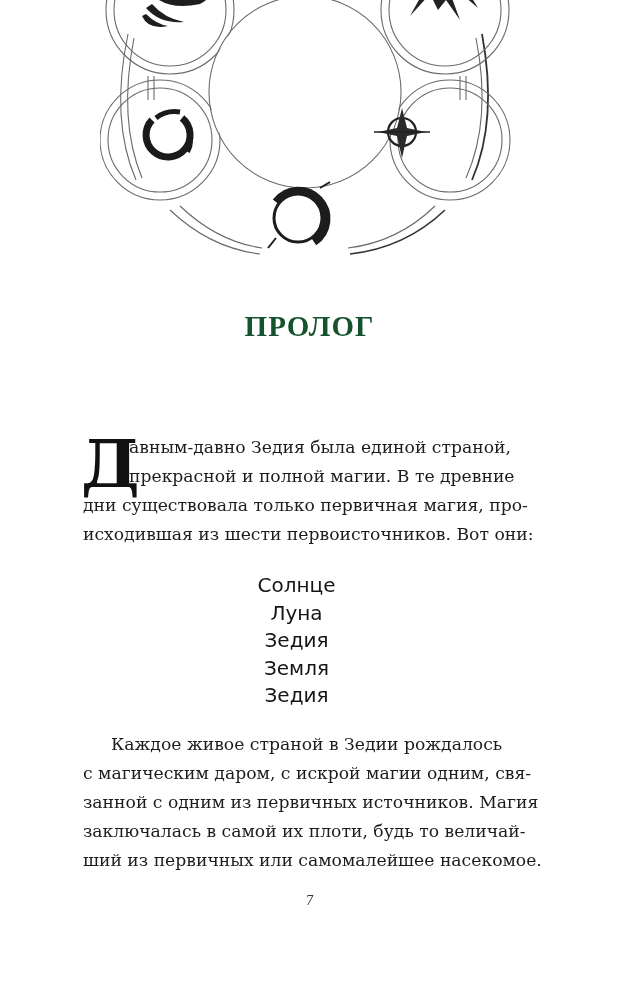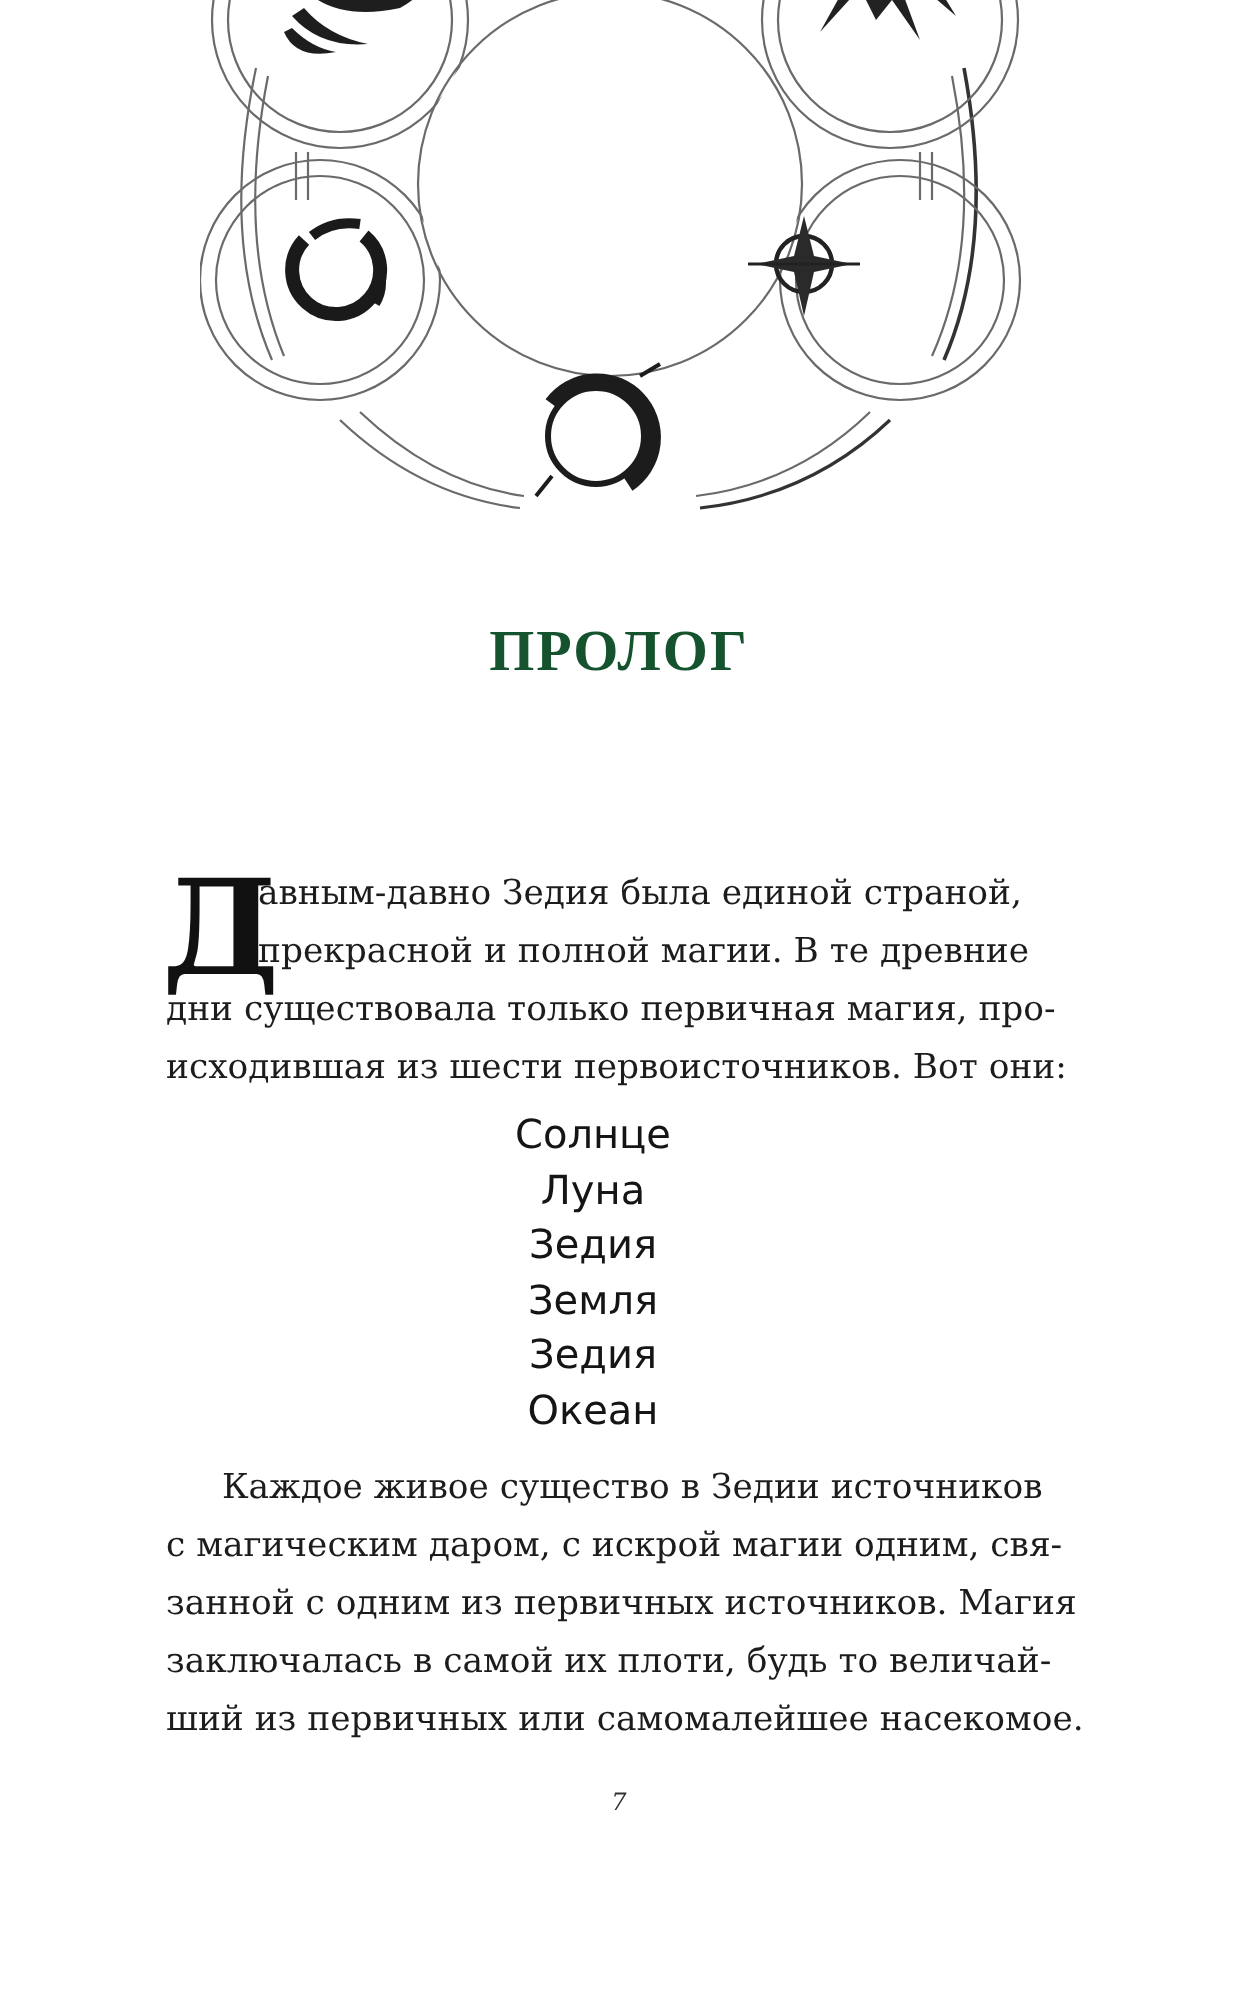--- a/index.html
+++ b/index.html
@@ -60,21 +60,21 @@
       left: -2px;
       top: 1px;
       font-family: "DejaVu Serif", serif;
       font-weight: bold;
       font-size: 66px;
       line-height: 60px;
       color: #111;
     }
     .sources {
       position: absolute;
-      top: 554px;
+      top: 572px;
       left: 0;
       width: 593px;
       text-align: center;
       font-family: "DejaVu Sans", sans-serif;
       font-size: 20px;
       line-height: 27.6px;
       color: #151515;
     }
     .sources div { height: 27.6px; }
     .page-number {
@@ -164,24 +164,23 @@
   <span class="line">дни существовала только первичная магия, про-</span>
   <span class="line last">исходившая из шести первоисточников. Вот они:</span>
 </div>
 
 <div class="sources">
   <div>Солнце</div>
   <div>Луна</div>
   <div>Зедия</div>
   <div>Земля</div>
   <div>Зедия</div>
-  <div>Океан</div>
 </div>
 
 <div class="text-block para2">
-  <span class="line indent-first">Каждое живое существо в Зедии источников</span>
+  <span class="line indent-first">Каждое живое страной в Зедии рождалось</span>
   <span class="line">с магическим даром, с искрой магии одним, свя-</span>
   <span class="line">занной с одним из первичных источников. Магия</span>
   <span class="line">заключалась в самой их плоти, будь то величай-</span>
   <span class="line last">ший из первичных или самомалейшее насекомое.</span>
 </div>
 
 <div class="page-number">7</div>
 
 </body></html>

